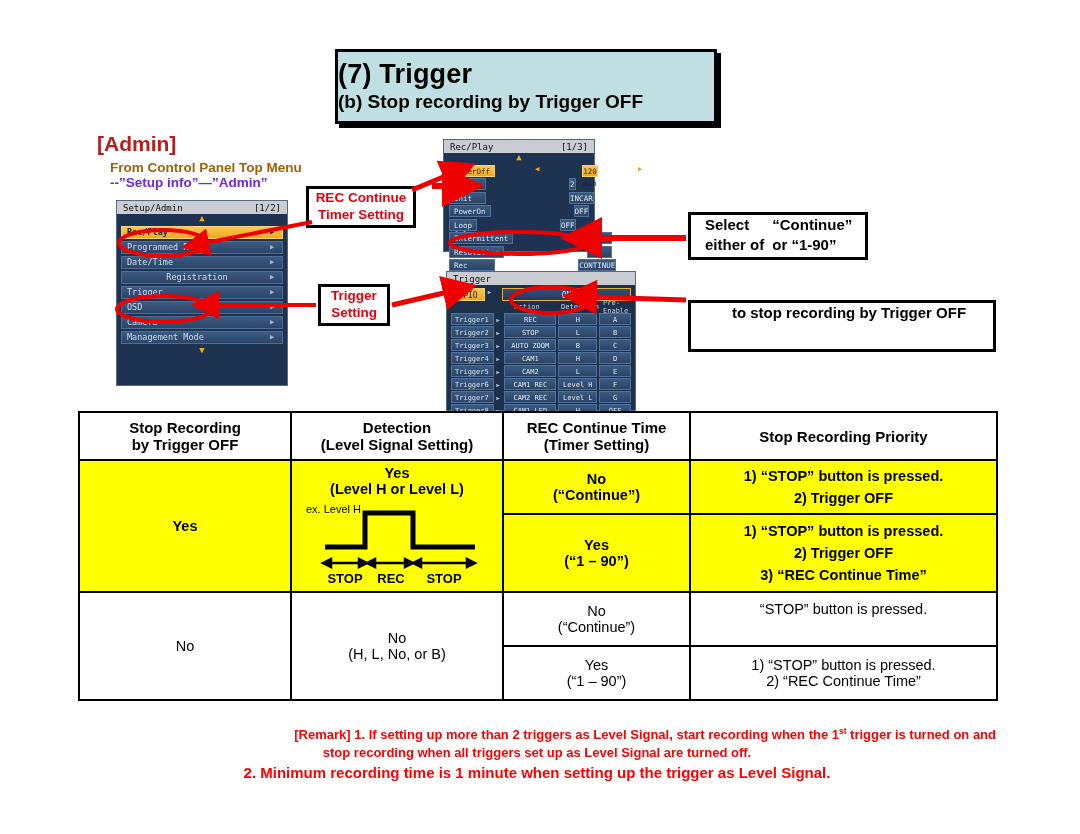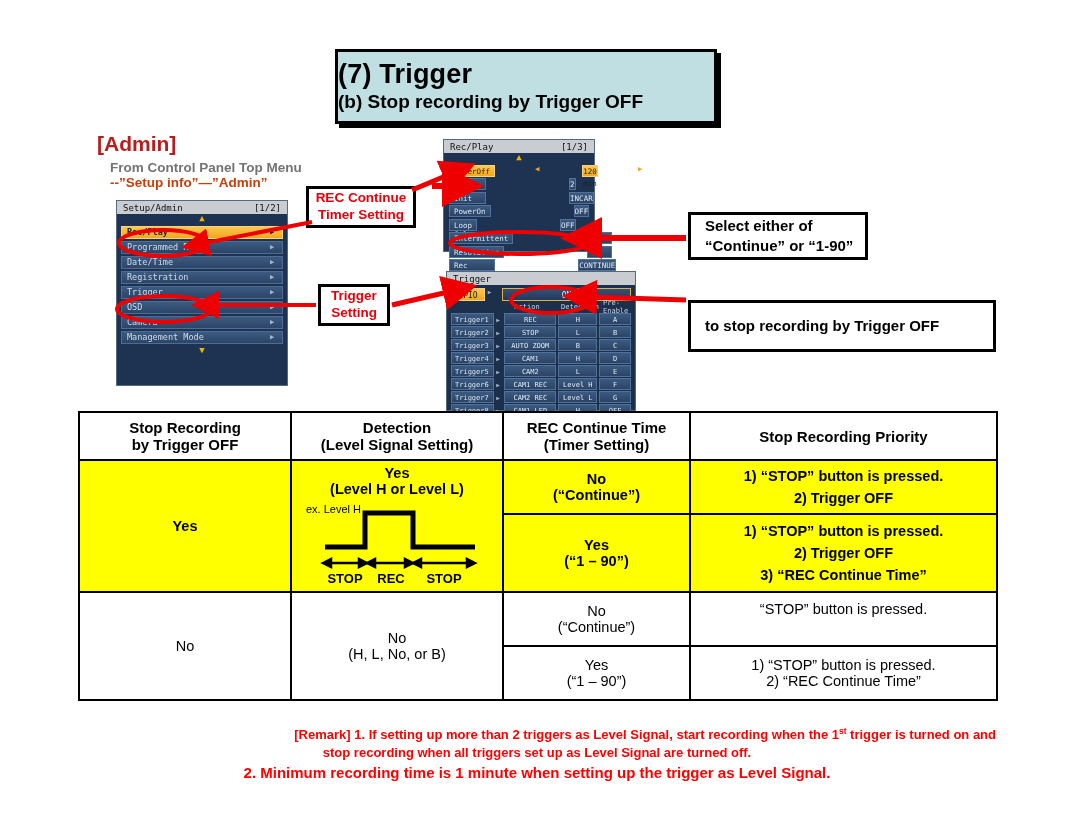--- a/index.html
+++ b/index.html
@@ -18,22 +18,22 @@
     background: #bfdfe2;
     border: 3px solid #000;
     box-shadow: 4px 4px 0 #000;
     display: flex; flex-direction: column; align-items: flex-start; justify-content: center;
   }
   #title-main { font-size: 27px; font-weight: bold; color:#000; line-height: 1.05; letter-spacing: .2px;}
   #title-sub  { font-size: 19px; font-weight: bold; color:#000; line-height: 1.15; margin-top:2px;}
 
   
   #admin-label { position:absolute; left:97px; top:132px; font-size:21px; font-weight:bold; color:#b91c1c;}
-  #admin-line1 { position:absolute; left:110px; top:160px; font-size:13.5px; font-weight:bold; color:#737373;}
-  #admin-line2 { position:absolute; left:110px; top:175px; font-size:13.5px; font-weight:bold; color:#c2410c;}
+  #admin-line1 { position:absolute; left:110px; top:160px; font-size:13.5px; font-weight:bold; color:#a16207;}
+  #admin-line2 { position:absolute; left:110px; top:175px; font-size:13.5px; font-weight:bold; color:#6d28d9;}
 
   
   .dev-panel {
     position:absolute; background:#1e3351; border:1px solid #55697f;
     font-family: "DejaVu Sans Mono", monospace;
   }
   .dev-titlebar {
     background:#c9cdd2; color:#111; font-size:9px; padding:1px 6px;
     display:flex; justify-content:space-between; align-items:center;
     font-family:"DejaVu Sans Mono", monospace; height:13px;
@@ -94,21 +94,21 @@
     position:absolute; background:#fff; border:3px solid #000;
     color:#e8000d; font-weight:bold; font-size:13.5px; line-height:1.25;
     display:flex; flex-direction:column; justify-content:center; align-items:center; text-align:center;
   }
   #cb-rec { left:306px; top:186px; width:110px; height:42px; }
   #cb-trig { left:318px; top:284px; width:72px; height:42px; }
 
   .callout-black {
     position:absolute; background:#fff; border:3px solid #000;
     color:#000; font-weight:bold; font-size:15px; line-height:1.32;
-    display:flex; flex-direction:column; justify-content:center;
+    display:flex; flex-direction:row; justify-content:center;
     padding-left:14px; text-align:left;
   }
   #cb-continue { left:688px; top:212px; width:180px; height:48px; }
   #cb-level { left:688px; top:300px; width:308px; height:52px; }
 
   
   #overlay { position:absolute; left:0; top:0; width:1080px; height:834px; pointer-events:none; }
 
   
   #main-table {
@@ -170,21 +170,21 @@
           </div>
         </div>
         <div class="dev-row">
           <div class="dev-item">
             <span style="flex: 1 1 0%;">Date/Time</span>
             <span class="dev-arrow">▶</span>
           </div>
         </div>
         <div class="dev-row">
           <div class="dev-item">
-            <span style="flex: 1 1 0%;">Registration</span>
+            <span style="flex: 1 1 0%; text-align: center;">Registration</span>
             <span class="dev-arrow">▶</span>
           </div>
         </div>
         <div class="dev-row">
           <div class="dev-item">
             <span style="flex: 1 1 0%;">Trigger</span>
             <span class="dev-arrow">▶</span>
           </div>
         </div>
         <div class="dev-row">

